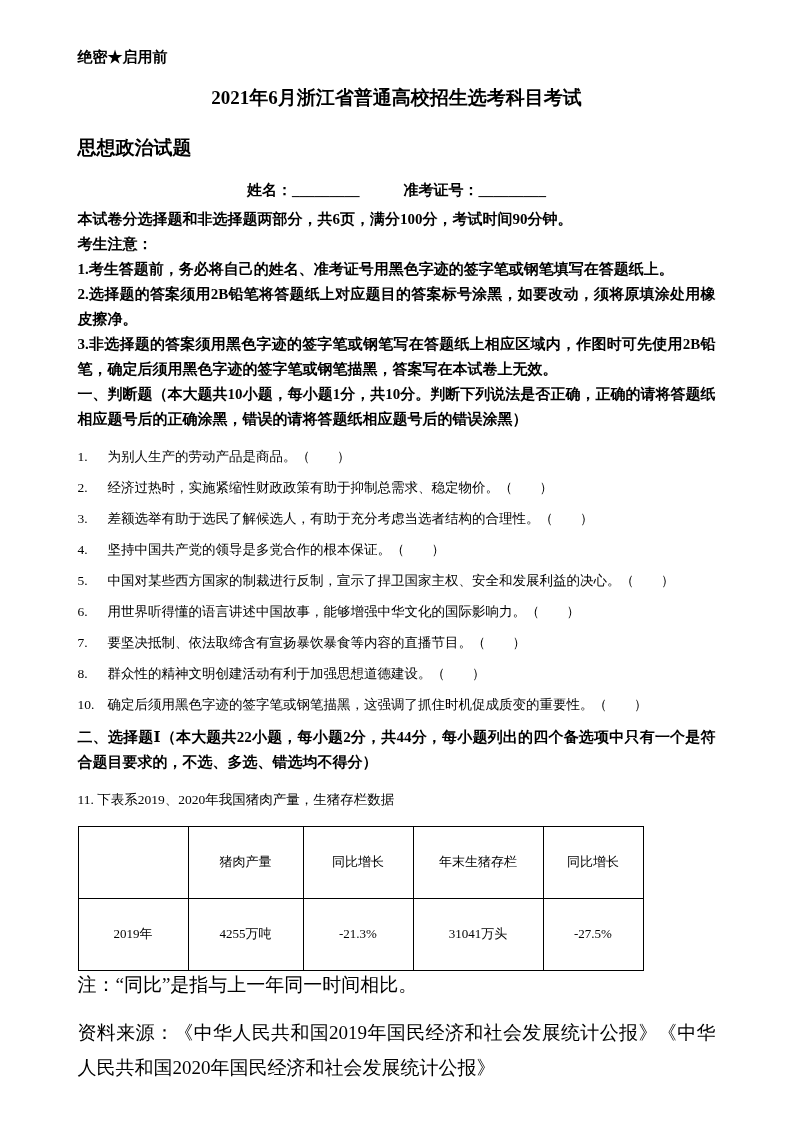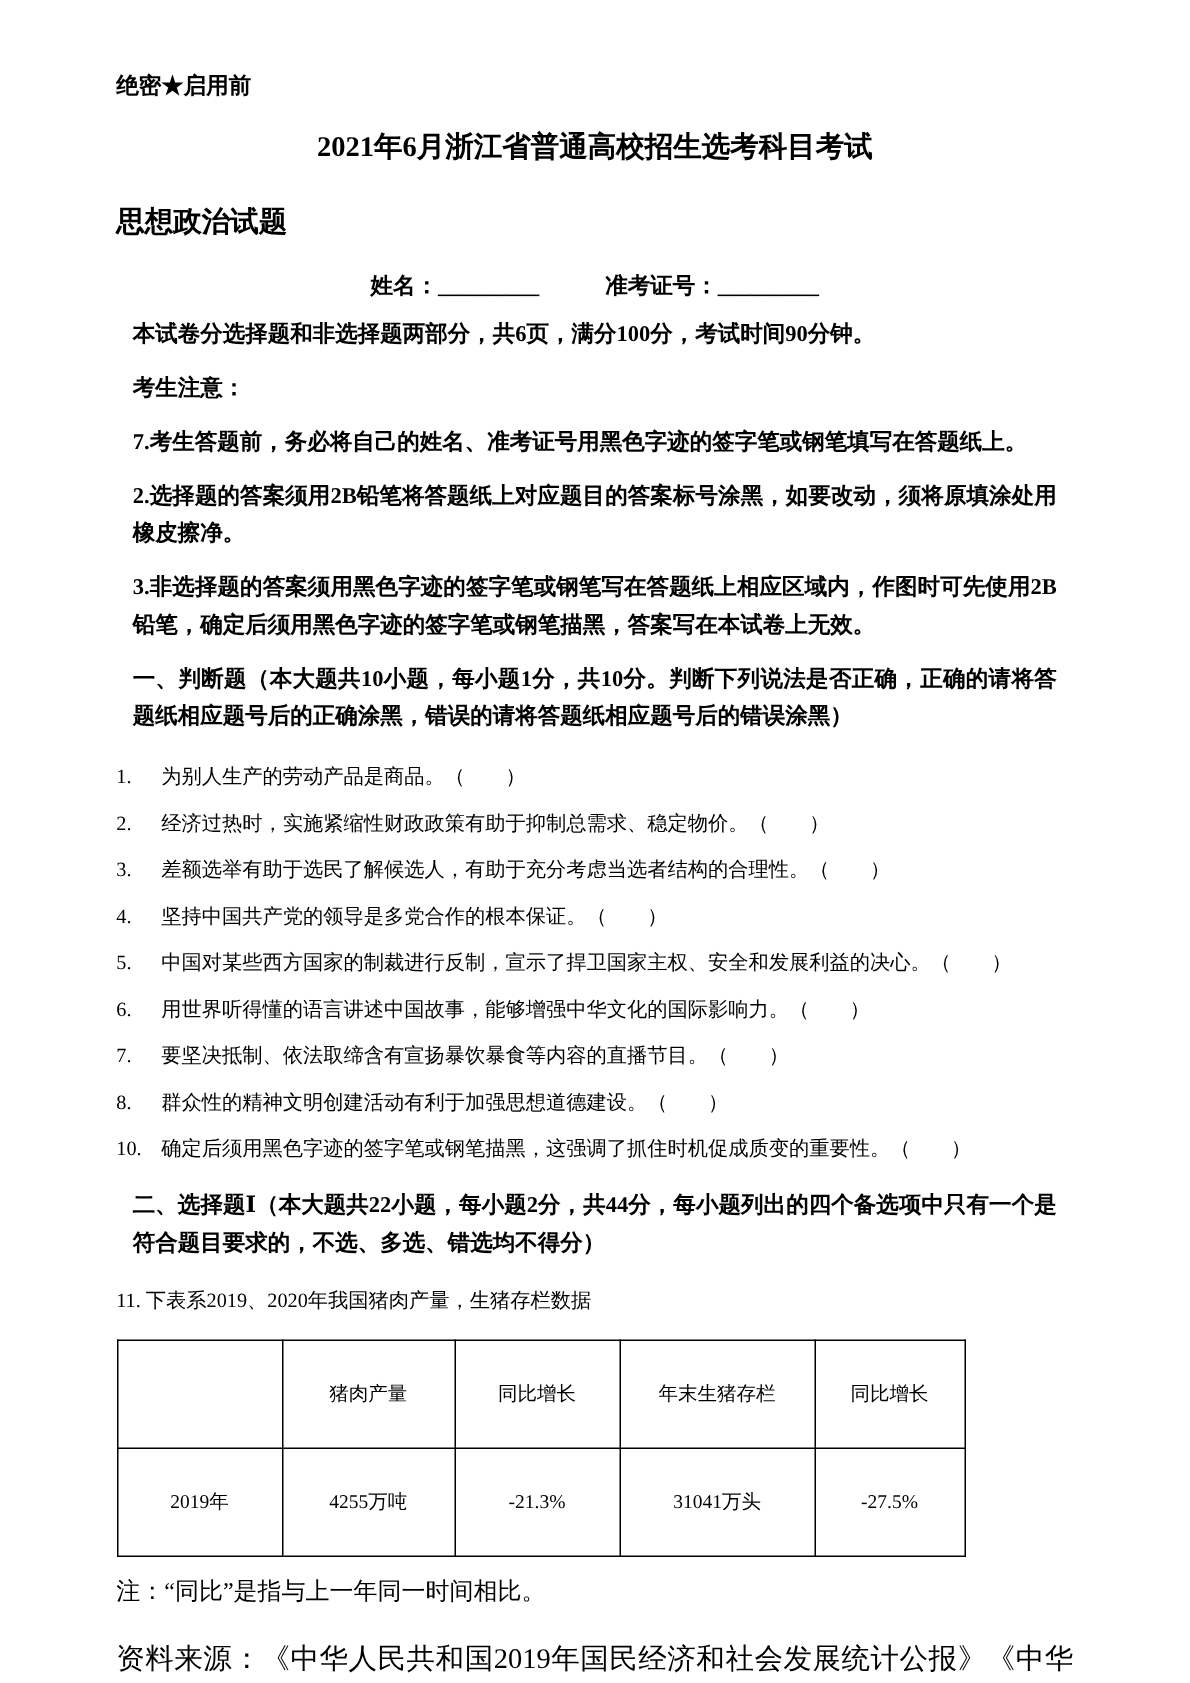--- a/index.html
+++ b/index.html
@@ -13,56 +13,56 @@
     box-sizing: border-box;
     padding: 48px 68px 40px 68px;
     overflow: hidden;
   }
   .classification { font-size: 15px; font-weight: bold; margin: 0; }
   .title    { font-size: 19px; font-weight: bold; text-align: center; margin: 18px 0 0 0; }
   .subtitle { font-size: 19px; font-weight: bold; text-align: left; margin: 24px 0 0 0; }
   .name-line { font-size: 15px; font-weight: bold; text-align: center; margin: 20px 0 0 0; }
   .name-line .gap { display: inline-block; width: 44px; }
   .front { font-size: 15px; font-weight: bold; line-height: 25px; text-align: justify; margin-top: 7px; }
-  .front p { margin: 11px; }
+  .front p { margin: 0; }
   .questions { margin-top: 9px; font-size: 13.5px; }
   .question { line-height: 31px; white-space: pre-wrap; }
   .qnum { display: inline-block; width: 30px; }
   .sec2-heading { margin-top: 5px; }
   .stem { font-size: 13.5px; margin-top: 12px; line-height: 25px; }
   table.data-table { border-collapse: collapse; margin-top: 11px; font-size: 13px; table-layout: fixed; }
   table.data-table td {
     border: 1px solid #000000;
     height: 39px;
     text-align: center;
     vertical-align: middle;
     padding: 16px 4px;
     overflow: hidden;
   }
-  .note   { font-size: 16px; margin-top: 13px; line-height: 22px; }
+  .note   { font-size: 19px; margin-top: 3px; line-height: 22px; }
   .source { font-size: 19px; margin-top: 13px; line-height: 35px; text-align: justify; }
 </style>
 </head>
 <body>
 
 <div class="page">
 
   <p class="classification">绝密★启用前</p>
 
   <h1 class="title">2021年6月浙江省普通高校招生选考科目考试</h1>
   <h2 class="subtitle">思想政治试题</h2>
 
   <div class="name-line">
     <span>姓名：_________</span><span class="gap"></span><span>准考证号：_________</span>
   </div>
 
   <div class="front">
     <p>本试卷分选择题和非选择题两部分，共6页，满分100分，考试时间90分钟。</p>
     <p>考生注意：</p>
-    <p>7.考生答题前，务必将自己的姓名、准考证号用黑色字迹的签字笔或钢笔填写在答题纸上。</p>
+    <p>1.考生答题前，务必将自己的姓名、准考证号用黑色字迹的签字笔或钢笔填写在答题纸上。</p>
     <p>2.选择题的答案须用2B铅笔将答题纸上对应题目的答案标号涂黑，如要改动，须将原填涂处用橡皮擦净。</p>
     <p>3.非选择题的答案须用黑色字迹的签字笔或钢笔写在答题纸上相应区域内，作图时可先使用2B铅笔，确定后须用黑色字迹的签字笔或钢笔描黑，答案写在本试卷上无效。</p>
     <p>一、判断题（本大题共10小题，每小题1分，共10分。判断下列说法是否正确，正确的请将答题纸相应题号后的正确涂黑，错误的请将答题纸相应题号后的错误涂黑）</p>
   </div>
 
   <div class="questions">
     <div class="question"><span class="qnum">1.</span><span>为别人生产的劳动产品是商品。（        ）</span></div>
     <div class="question"><span class="qnum">2.</span><span>经济过热时，实施紧缩性财政政策有助于抑制总需求、稳定物价。（        ）</span></div>
     <div class="question"><span class="qnum">3.</span><span>差额选举有助于选民了解候选人，有助于充分考虑当选者结构的合理性。（        ）</span></div>
     <div class="question"><span class="qnum">4.</span><span>坚持中国共产党的领导是多党合作的根本保证。（        ）</span></div>

